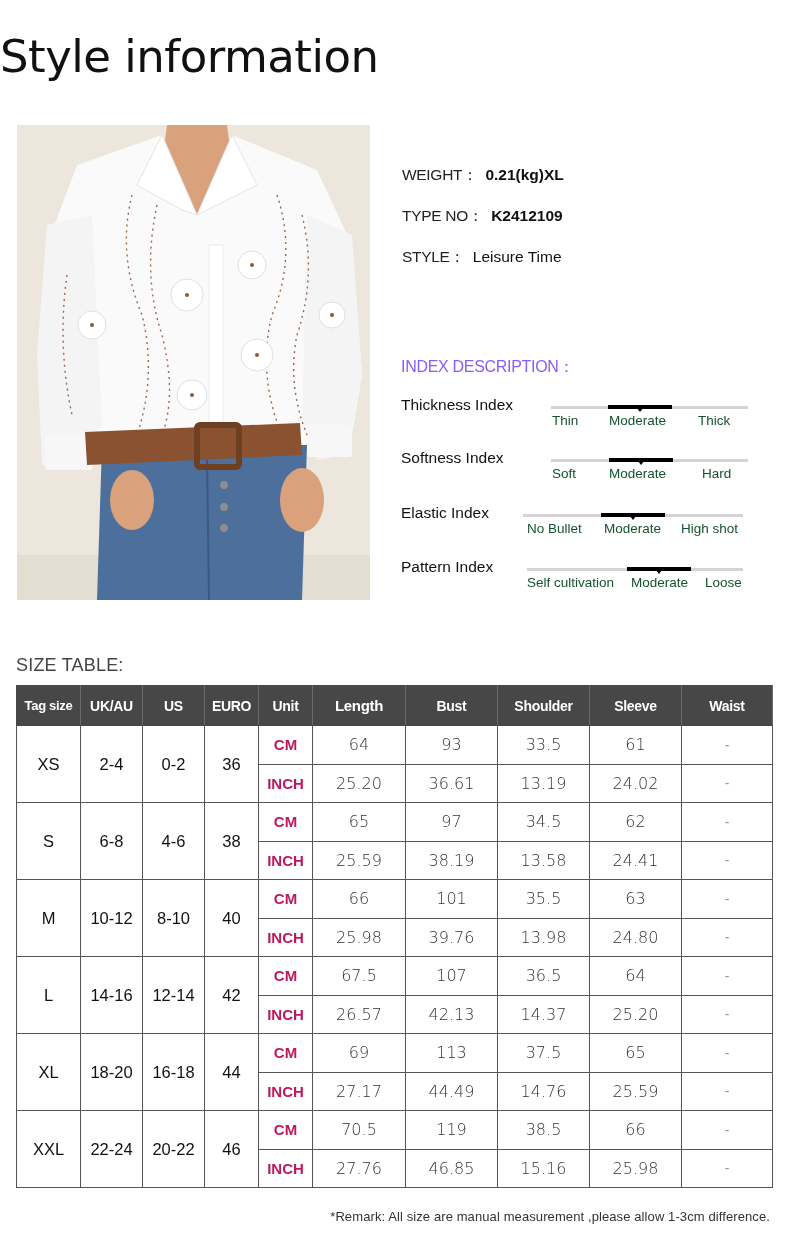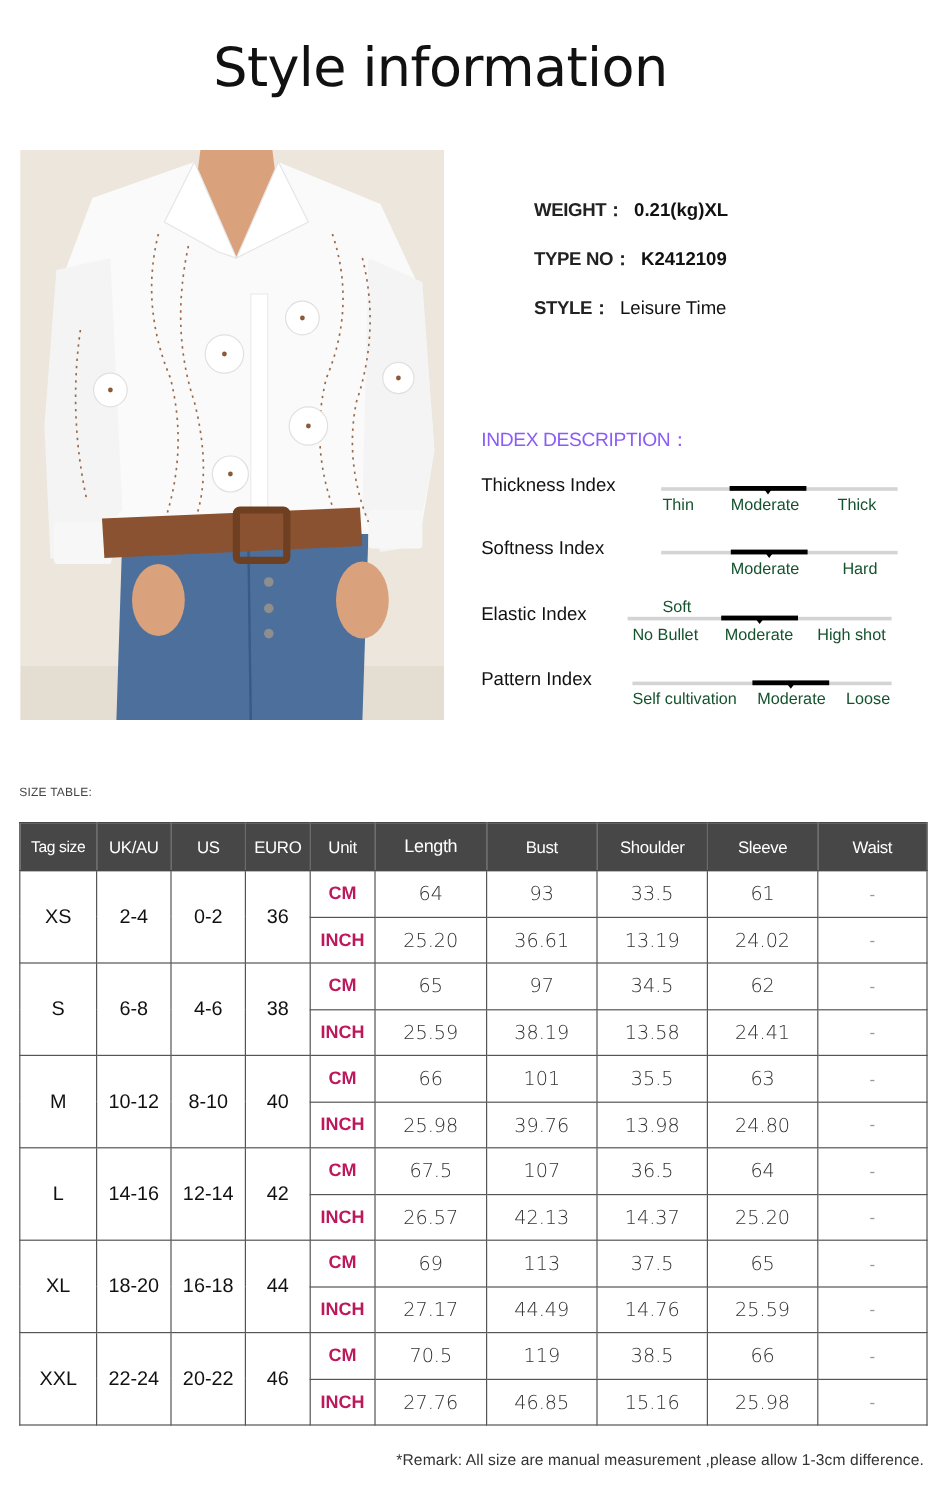--- a/index.html
+++ b/index.html
@@ -1,52 +1,52 @@
 <!DOCTYPE html>
 <html><head>
 <meta charset="utf-8">
 <style>
   * { box-sizing: border-box; margin: 0; padding: 0; }
   html, body { width: 790px; height: 1259px; background: #ffffff; overflow: hidden; }
   body { font-family: "Liberation Sans", sans-serif; color: #111; position: relative; }
 
   .page-title {
-    position: absolute; top: 30px; left: 0; width: 734px; text-align: center;
+    position: absolute; top: 30px; left: 0; width: 734px; text-align: left;
     font-family: "DejaVu Sans", sans-serif; font-size: 45px; font-weight: normal;
     letter-spacing: -0.5px; color: #111;
   }
 
   .photo {
     position: absolute; left: 17px; top: 125px; width: 353px; height: 475px;
     background: #ece6dc; overflow: hidden;
   }
 
   .specs { position: absolute; left: 402px; top: 165px; width: 370px; }
   .spec-row { height: 41px; font-size: 15.5px; display: flex; align-items: baseline; }
-  .spec-label { color: #222; font-weight: bold; letter-spacing: -0.3px; margin-left: 43px; }
+  .spec-label { color: #222; font-weight: normal; letter-spacing: -0.3px; }
   .spec-value { color: #111; font-weight: bold; margin-left: 8px; }
 
   .index-title { position: absolute; left: 401px; top: 357px; font-size: 16px; color: #8b5cf6; letter-spacing: -0.3px; }
 
   .idx { position: absolute; left: 401px; width: 350px; height: 45px; text-align: center; }
   .idx-name { position: absolute; left: 0; top: 0; font-size: 15.5px; color: #111; }
   .idx-track { position: absolute; top: 10px; height: 3px; background: #d4d4d4; }
   .idx-active { position: absolute; top: 9px; height: 4px; background: #000; }
   .idx-marker { position: absolute; top: 12px; width: 0; height: 0;
     border-left: 3px solid transparent; border-right: 3px solid transparent; border-top: 4px solid #000; }
   .idx-opt { position: absolute; top: 17px; font-size: 13.5px; color: #14532d; white-space: nowrap; }
 
-  .size-label { position: absolute; left: 16px; top: 655px; font-size: 10px; color: #444; letter-spacing: 0.2px; }
+  .size-label { position: absolute; left: 16px; top: 655px; font-size: 18px; color: #444; letter-spacing: 0.2px; }
 
   table.size-table {
     position: absolute; left: 16px; top: 685px; border-collapse: collapse;
     font-family: "Liberation Sans", sans-serif;
   }
   .size-table th {
-    background: #474747; color: #fff; font-weight: normal; font-size: 14px; height: 40px;
+    background: #474747; color: #fff; font-weight: bold; font-size: 14px; height: 40px;
     border: 1px solid #474747; border-right: 1px solid #6a6a6a; text-align: center; letter-spacing: -0.3px;
   }
   .size-table th.big { font-size: 15px; }
   .size-table td {
     border: 1px solid #555; text-align: center; height: 38.5px; padding: 0;
     font-size: 17px; color: #222;
   }
   .size-table td.size { font-weight: normal; font-size: 16.5px; color: #111; }
   .size-table td.unit { font-weight: bold; font-size: 15px; color: #be185d; }
   .size-table td.num { font-family: "DejaVu Sans", sans-serif; font-size: 16px; color: #333; font-weight: 300; margin-left: 38px; }
@@ -142,21 +142,21 @@
   <span class="idx-opt" style="left:151px;">Thin</span>
   <span class="idx-opt" style="left:208px;">Moderate</span>
   <span class="idx-opt" style="left:297px;">Thick</span>
 </div>
 
 <div class="idx" style="top:449px;">
   <span class="idx-name">Softness Index</span>
   <div class="idx-track" style="left:150px;width:197px;"></div>
   <div class="idx-active" style="left:208px;width:64px;"></div>
   <div class="idx-marker" style="left:237px;"></div>
-  <span class="idx-opt" style="left:151px;margin-top:32px;">Soft</span>
+  <span class="idx-opt" style="left:151px;">Soft</span>
   <span class="idx-opt" style="left:208px;">Moderate</span>
   <span class="idx-opt" style="left:301px;">Hard</span>
 </div>
 
 <div class="idx" style="top:504px;">
   <span class="idx-name">Elastic Index</span>
   <div class="idx-track" style="left:122px;width:220px;"></div>
   <div class="idx-active" style="left:200px;width:64px;"></div>
   <div class="idx-marker" style="left:229px;"></div>
   <span class="idx-opt" style="left:126px;">No Bullet</span>

